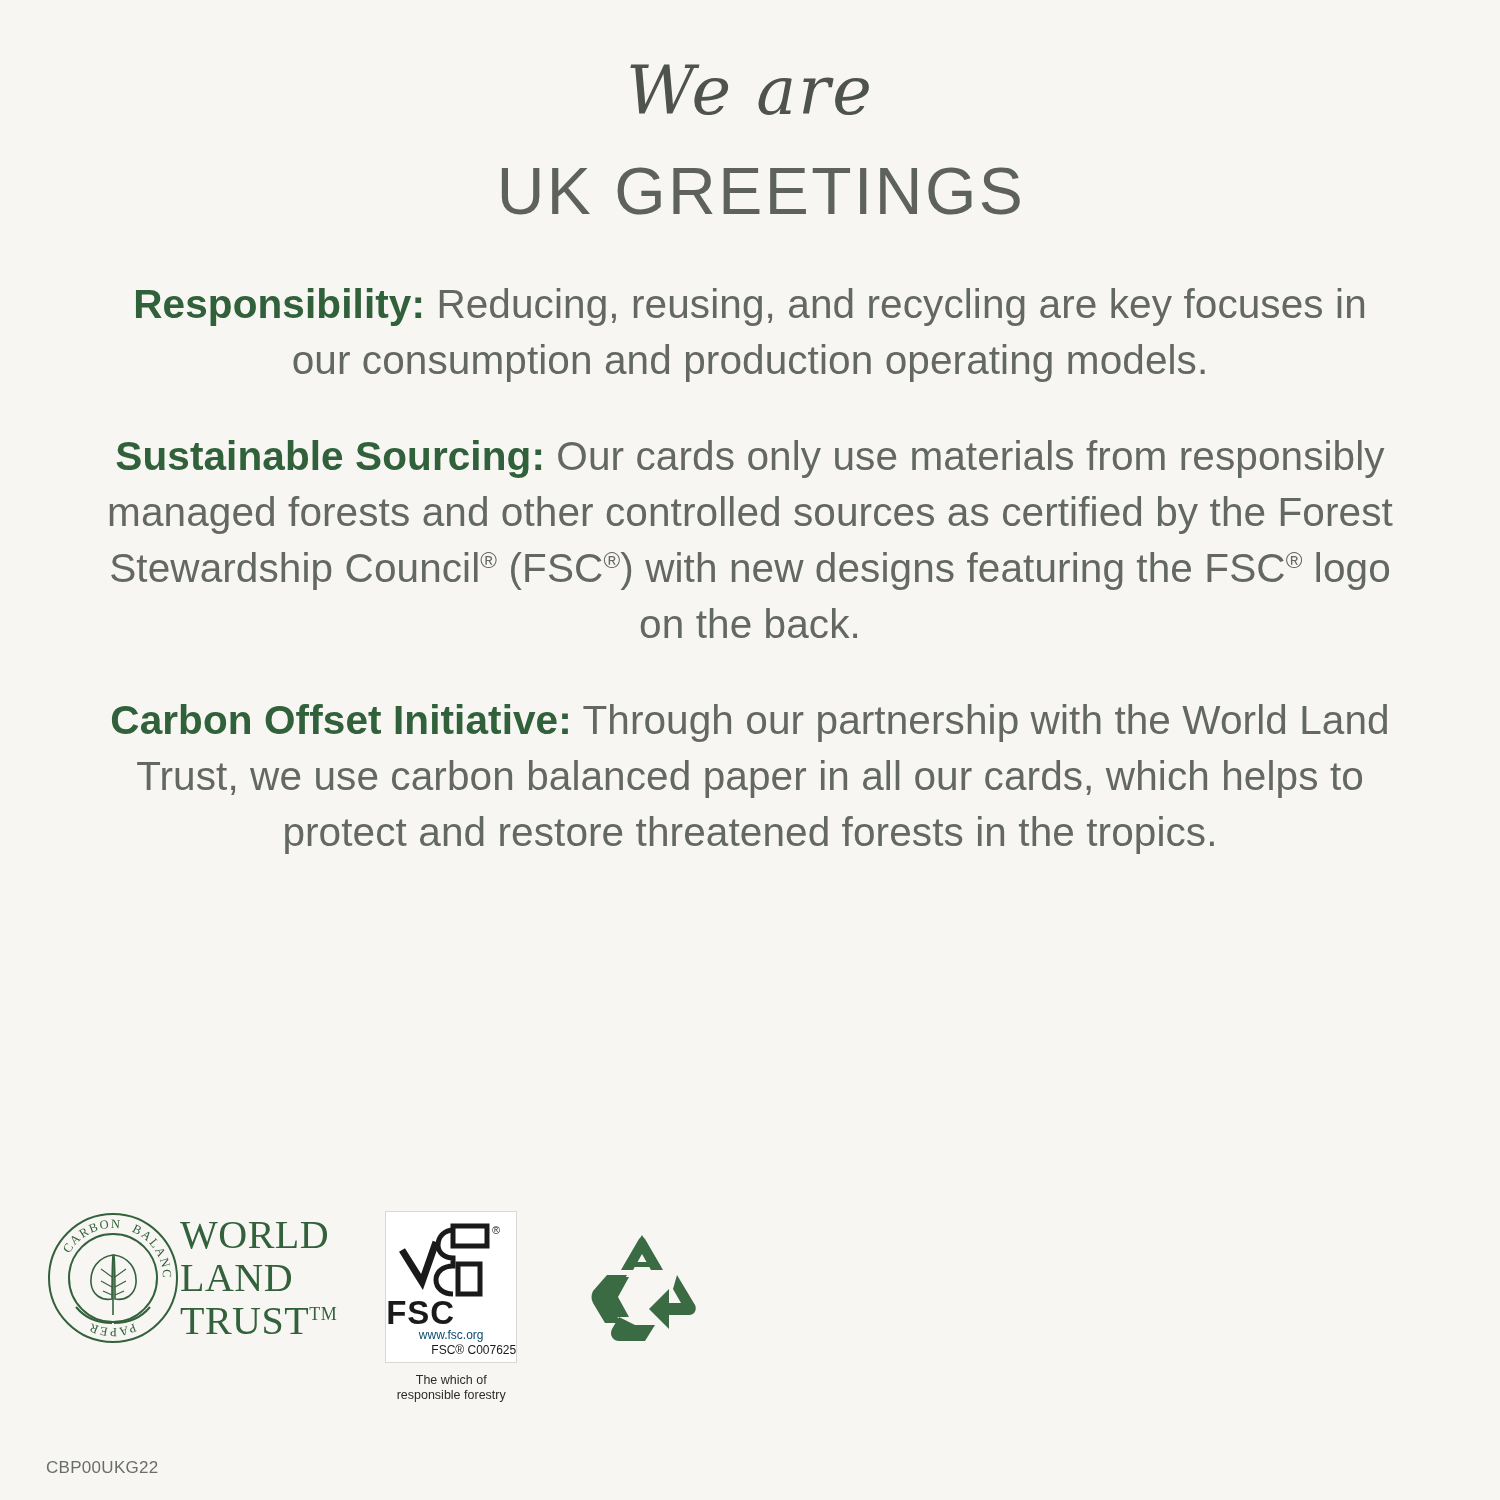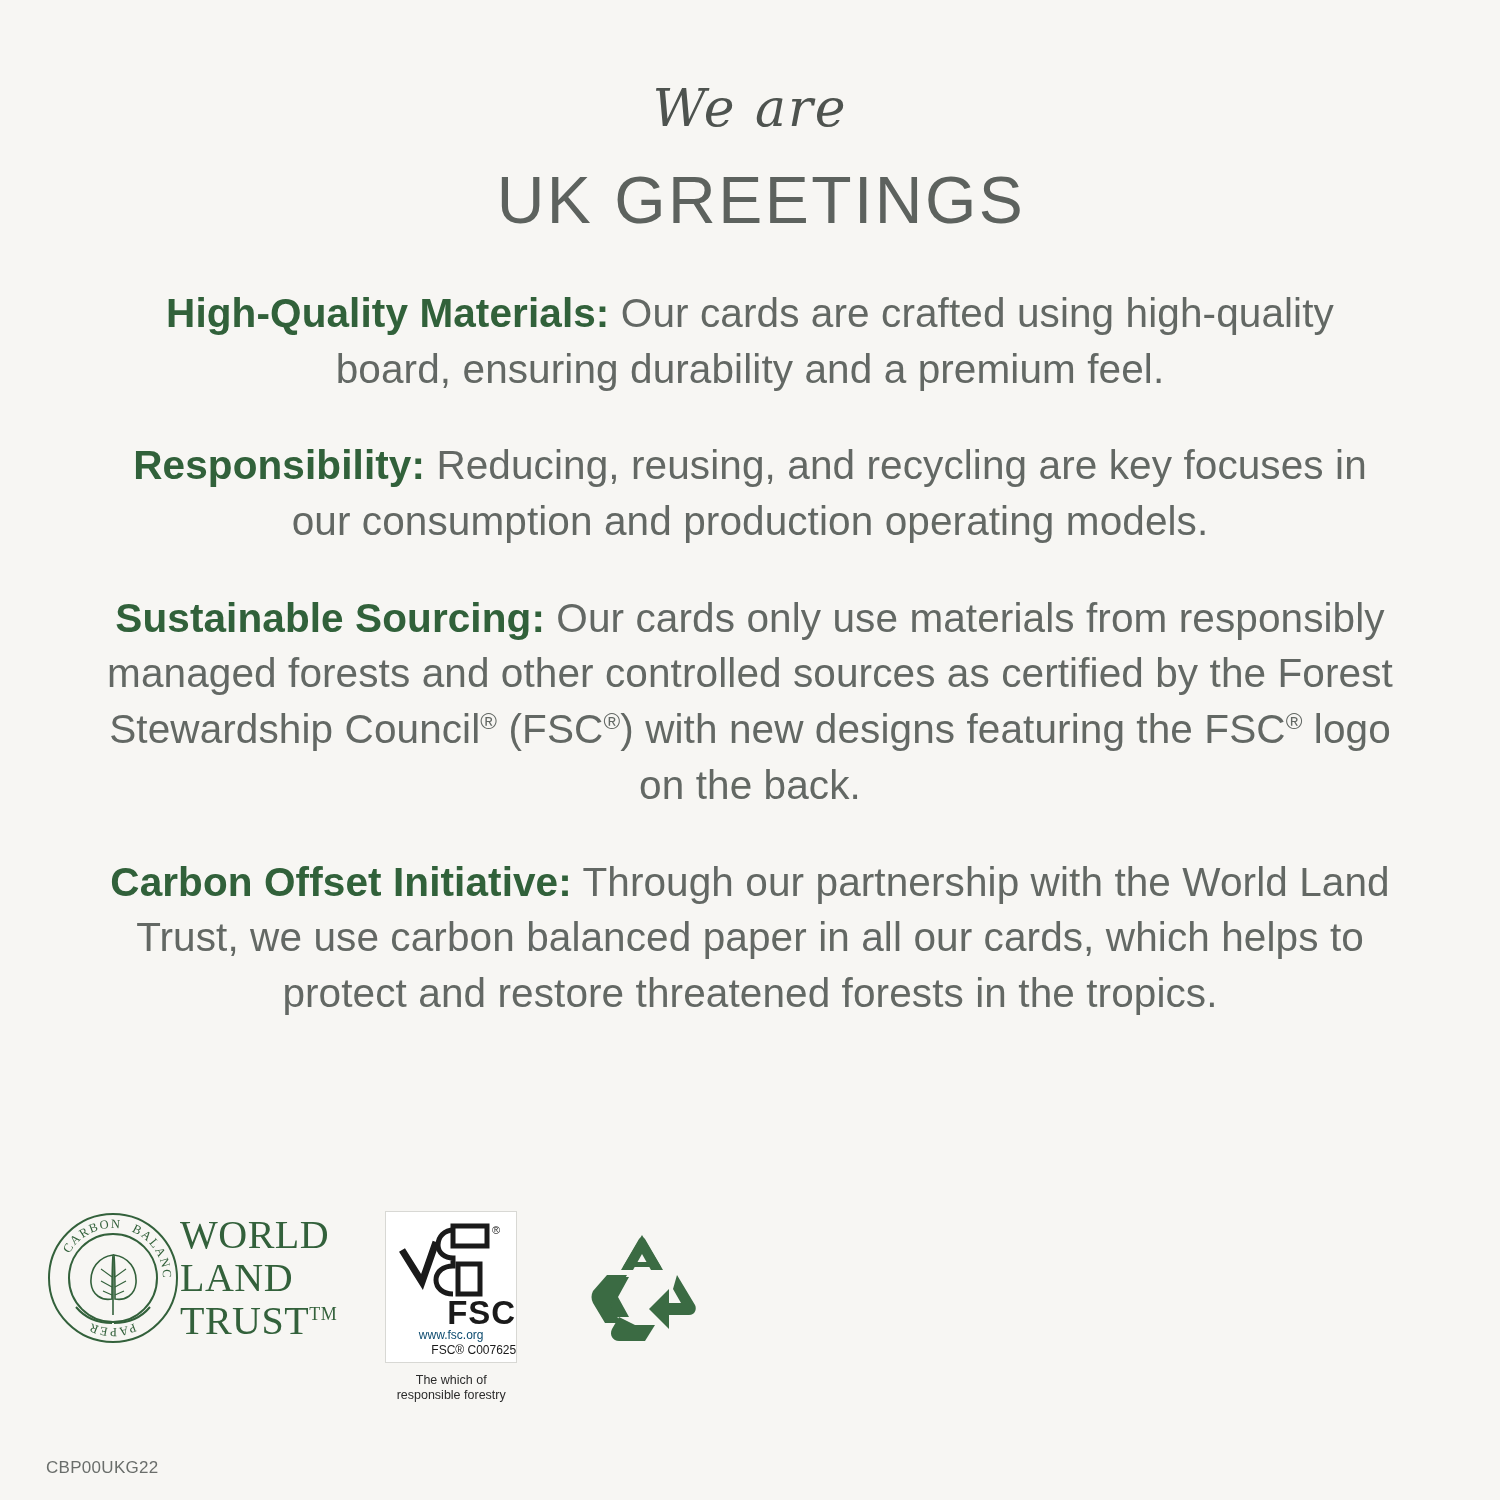--- a/index.html
+++ b/index.html
@@ -22,26 +22,25 @@
   }
 
   
   .header {
     text-align: center;
     padding-top: 58px;
   }
   .we-are {
     font-family: "DejaVu Serif", serif;
     font-style: italic;
-    font-size: 52px;
+    font-size: 67px;
     letter-spacing: 2px;
     color: #4e534f;
     line-height: 1.0;
     font-weight: 400;
-    margin-top: 24px;
   }
   .brand {
     margin-top: 28px;
     font-size: 66px;
     letter-spacing: 2.5px;
     color: #5d625e;
     font-weight: 400;
     padding-left: 22px;
   }
 
@@ -127,21 +126,21 @@
     top: 8px;
     left: 10px;
     width: 112px;
     height: 82px;
   }
   .fsc-word {
     position: absolute;
     left: 0;
     right: 0;
     top: 82px;
-    text-align: right;
+    text-align: left;
     font-family: "Liberation Sans", sans-serif;
     font-weight: bold;
     font-size: 33px;
     color: #1a1a1a;
     letter-spacing: 1px;
   }
   .fsc-url {
     position: absolute;
     left: 0; right: 0;
     top: 116px;
@@ -200,23 +199,20 @@
 
 <div class="page">
 
   <div class="header">
     <div class="we-are">We are</div>
     <div class="brand">UK GREETINGS</div>
   </div>
 
   <div class="content">
 
-    <p class="para">
-      <span class="lead">High-Quality Materials:</span><span> Our cards are crafted using high-quality board, ensuring durability and a premium feel.</span>
-    </p>
 
     <p class="para">
       <span class="lead">Responsibility:</span><span> Reducing, reusing, and recycling are key focuses in our consumption and production operating models.</span>
     </p>
 
     <p class="para">
       <span class="lead">Sustainable Sourcing:</span><span> Our cards only use materials from responsibly managed forests and other controlled sources as certified by the Forest Stewardship Council<sup class="reg">®</sup> (FSC<sup class="reg">®</sup>) with new designs featuring the FSC<sup class="reg">®</sup> logo on the back.</span>
     </p>
 
     <p class="para">

